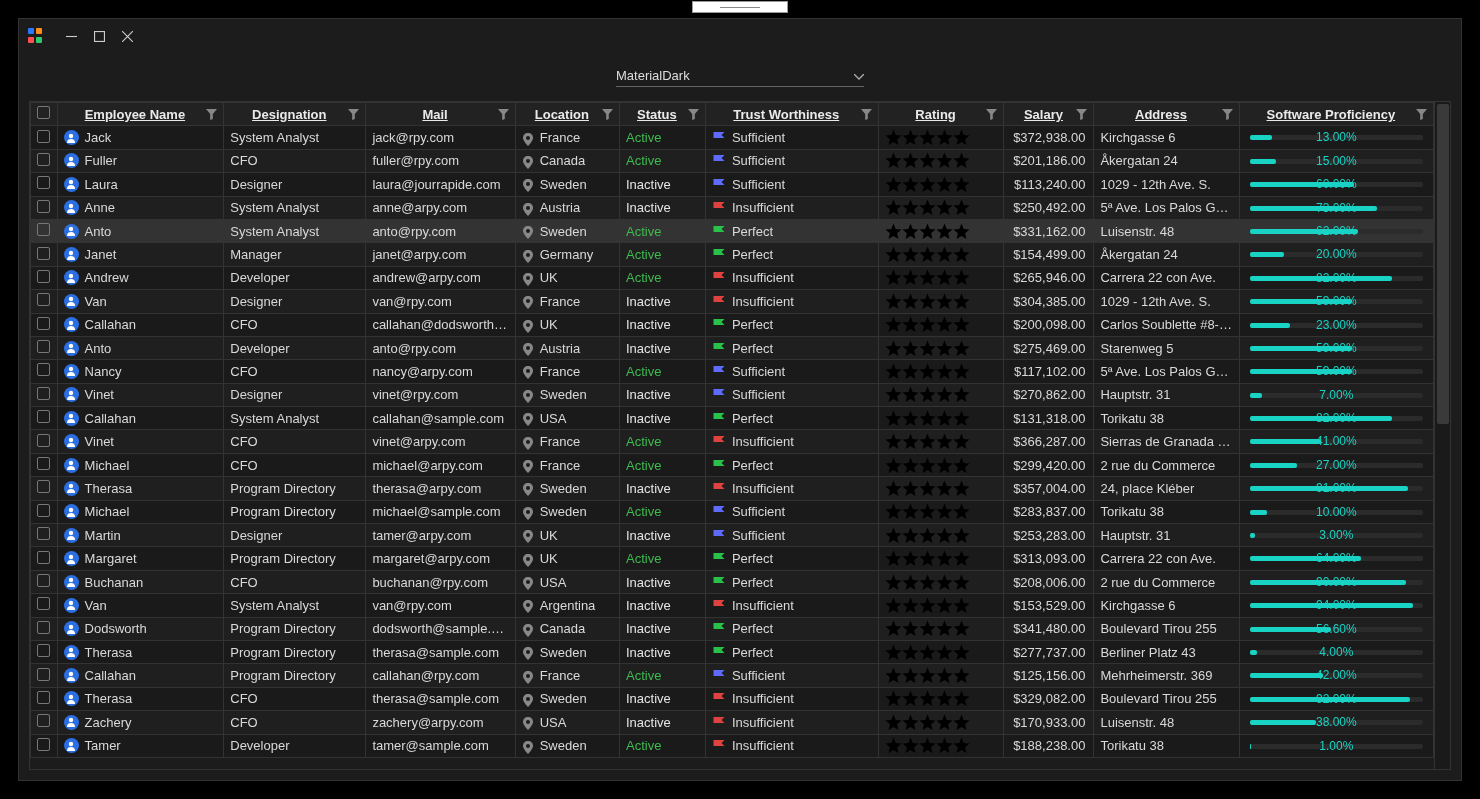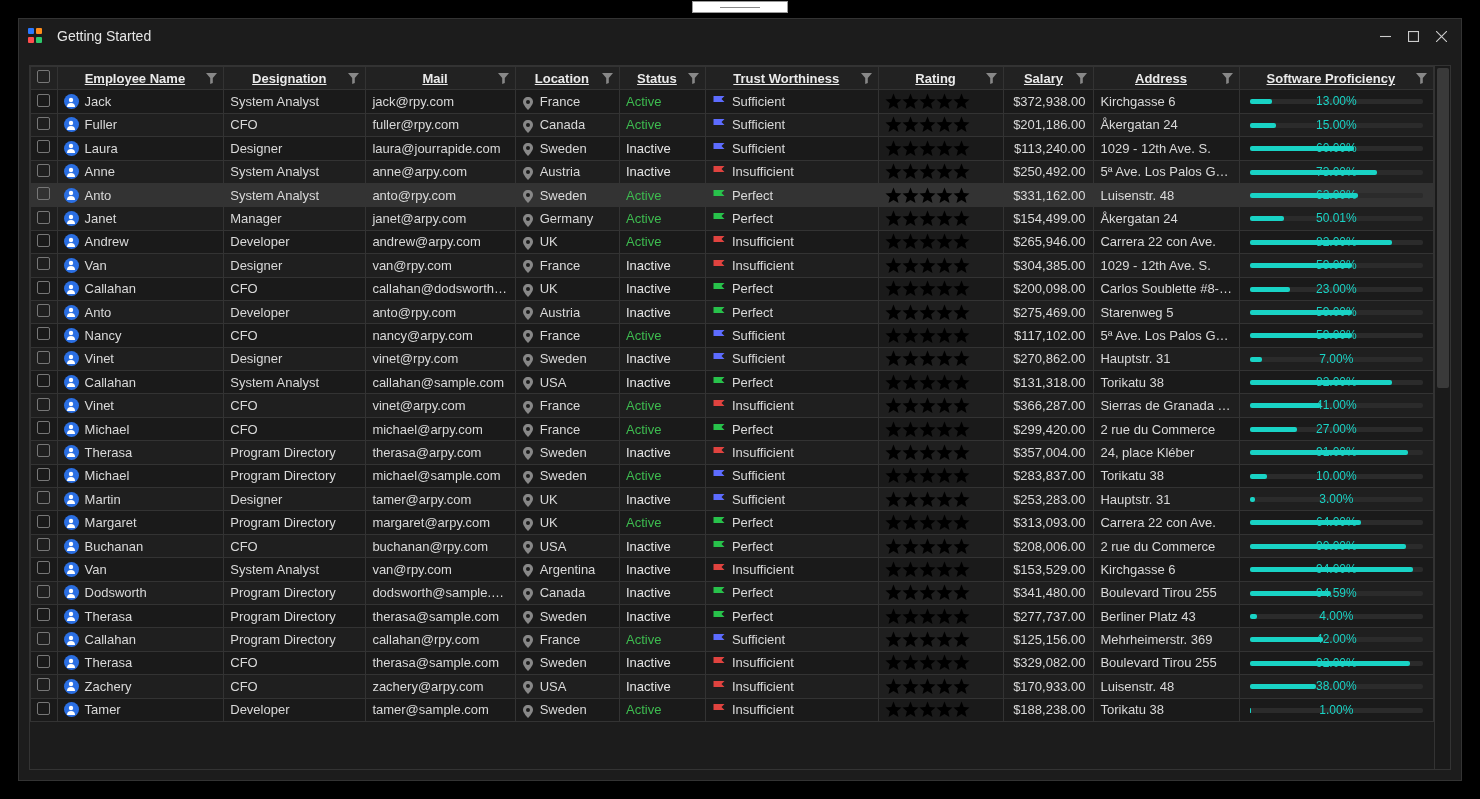--- a/index.html
+++ b/index.html
@@ -124,41 +124,50 @@
   <div class="drag-handle">
     <div class="line"></div>
   </div>
   <div class="titlebar">
     <div class="app-icon">
       <span style="background:#2a78ff"></span>
         <span style="background:#ff8c1a"></span>
       <span style="background:#ff4d4d"></span>
         <span style="background:#2dc96b"></span>
     </div>
-    <div class="title">Getting Started</div>
     <div class="win-btns">
       <div class="win-btn">
         <svg viewBox="0 0 10 10">
             <path d="M0 5 H10" stroke="#ccc" stroke-width="1"></path>
           </svg>
       </div>
       <div class="win-btn">
         <svg viewBox="0 0 10 10">
             <rect x="0.5" y="0.5" width="9" height="9" fill="none" stroke="#ccc" stroke-width="1"></rect>
           </svg>
       </div>
       <div class="win-btn">
         <svg viewBox="0 0 10 10">
             <path d="M0 0 L10 10 M10 0 L0 10" stroke="#ccc" stroke-width="1"></path>
           </svg>
       </div>
     </div>
   </div>
 
   <div class="body-area">
+    <div class="dropdown-row">
+      <div class="dropdown">
+        <span>MaterialDark</span>
+        <span class="chev">
+          <svg width="10" height="6" viewBox="0 0 10 6">
+              <path d="M0 0 L5 5 L10 0" fill="none" stroke="#aaa" stroke-width="1.3"></path>
+            </svg>
+        </span>
+      </div>
+    </div>
 
     <div class="grid-wrap">
       <div class="grid-scroll">
         <table>
           <colgroup>
             <col class="c-chk">
               <col class="c-name">
               <col class="c-desig">
               <col class="c-mail">
             <col class="c-loc">
@@ -636,21 +645,21 @@
                       <use href="#svg-star"></use>
                     </svg>
                   </div>
                 </td>
                 <td class="salary-cell"><span>$154,499.00</span></td>
                 <td><span>Åkergatan 24</span></td>
                 <td>
                   <div class="prof-cell">
                     <div class="prof-bg"></div>
                     <div class="prof-fill" style="width:calc((20% ) * 0.96)"></div>
-                    <div class="prof-text">50.01%</div>
+                    <div class="prof-text">20.00%</div>
                   </div>
                 </td>
               </tr>
               <tr>
                 <td class="chk-cell"><span class="chk"></span></td>
                 <td>
                   <div class="emp-cell">
                     <span class="avatar">
                       <svg viewBox="0 0 10 10">
                         <use href="#svg-person"></use>
@@ -1628,21 +1637,21 @@
                       <use href="#svg-star"></use>
                     </svg>
                   </div>
                 </td>
                 <td class="salary-cell"><span>$341,480.00</span></td>
                 <td><span>Boulevard Tirou 255</span></td>
                 <td>
                   <div class="prof-cell">
                     <div class="prof-bg"></div>
                     <div class="prof-fill" style="width:calc((47% ) * 0.96)"></div>
-                    <div class="prof-text">94.59%</div>
+                    <div class="prof-text">56.60%</div>
                   </div>
                 </td>
               </tr>
               <tr>
                 <td class="chk-cell"><span class="chk"></span></td>
                 <td>
                   <div class="emp-cell">
                     <span class="avatar">
                       <svg viewBox="0 0 10 10">
                         <use href="#svg-person"></use>

